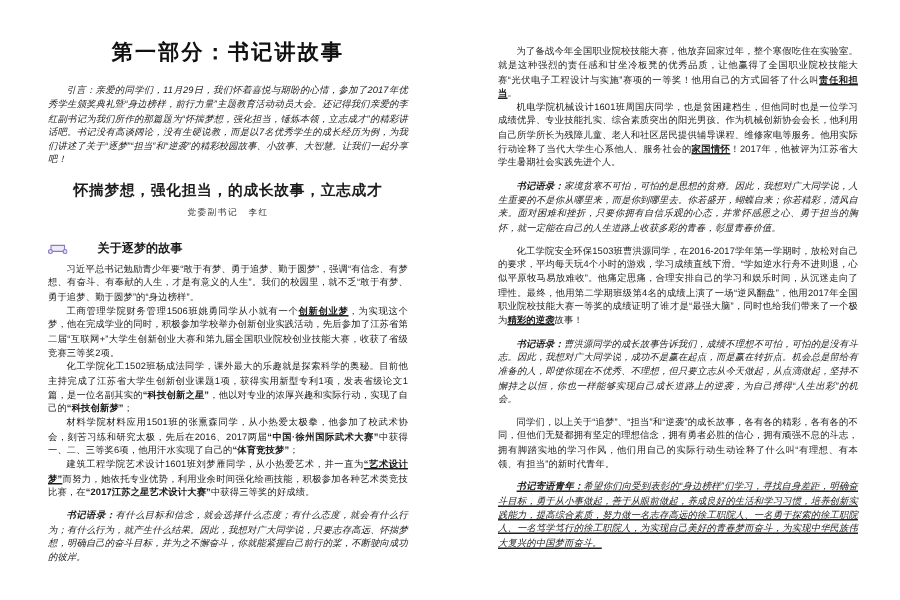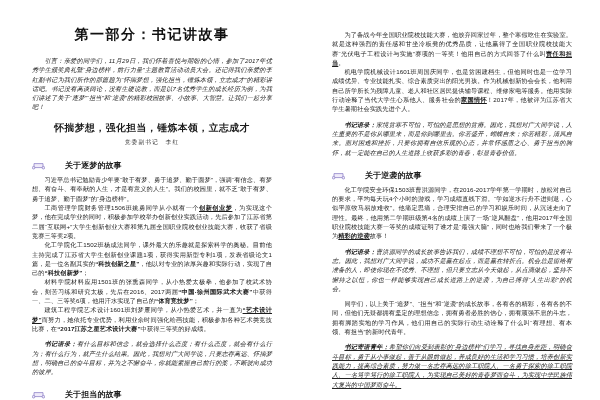--- a/index.html
+++ b/index.html
@@ -45,61 +45,41 @@
   .s-b{font-weight:bold;}
   .s-u{text-decoration:underline;text-underline-offset:1px;}
 </style>
 </head>
 <body>
 
 <div class="doc" id="doc">
     <div class="page page-2">
       <div class="blk title"><span>第一部分：书记讲故事</span></div>
       <div class="blk intro"><span>引言：亲爱的同学们，11月29日，我们怀着喜悦与期盼的心情，参加了2017年优秀学生颁奖典礼暨“身边榜样，前行力量”主题教育活动动员大会。还记得我们亲爱的李红副书记为我们所作的那篇题为“怀揣梦想，强化担当，锤炼本领，立志成才”的精彩讲话吧。书记没有高谈阔论，没有生硬说教，而是以7名优秀学生的成长经历为例，为我们讲述了关于“逐梦”“担当”和“逆袭”的精彩校园故事、小故事、大智慧。让我们一起分享吧！</span></div>
-      <div class="blk headline"><span>怀揣梦想，强化担当，锤炼本领，立志成才</span></div>
+      <div class="blk headline"><span>怀揣梦想，强化担当，的成长故事，立志成才</span></div>
       <div class="blk byline"><span>党委副书记　李红</span></div>
       <div class="blk heading">
         <span class="scroll-icon">
           <svg viewBox="0 0 26 14" width="13" height="8" aria-hidden="true">
             <path d="M4 2.2 h18 v8 h-18 z" fill="#efeaf9" stroke="#8a7cc4" stroke-width="1.5"></path>
             <circle cx="3.2" cy="10.4" r="2.6" fill="#efeaf9" stroke="#8a7cc4" stroke-width="1.5"></circle>
             <circle cx="22.8" cy="10.4" r="2.6" fill="#efeaf9" stroke="#8a7cc4" stroke-width="1.5"></circle>
           </svg>
         </span>
         <span>关于逐梦的故事</span>
       </div>
       <div class="blk para"><span>习近平总书记勉励青少年要“敢于有梦、勇于追梦、勤于圆梦”，强调“有信念、有梦想、有奋斗、有奉献的人生，才是有意义的人生”。我们的校园里，就不乏“敢于有梦、勇于追梦、勤于圆梦”的“身边榜样”。</span></div>
       <div class="blk para"><span>工商管理学院财务管理1506班姚勇同学从小就有一个</span><span class="s-b s-u">创新创业梦</span><span>，为实现这个梦，他在完成学业的同时，积极参加学校举办创新创业实践活动，先后参加了江苏省第二届“互联网+”大学生创新创业大赛和第九届全国职业院校创业技能大赛，收获了省级竞赛三等奖2项。</span></div>
       <div class="blk para"><span>化工学院化工1502班杨成法同学，课外最大的乐趣就是探索科学的奥秘。目前他主持完成了江苏省大学生创新创业课题1项，获得实用新型专利1项，发表省级论文1篇，是一位名副其实的</span><span class="s-b">“科技创新之星”</span><span>，他以对专业的浓厚兴趣和实际行动，实现了自己的</span><span class="s-b">“科技创新梦”</span><span>；</span></div>
       <div class="blk para"><span>材料学院材料应用1501班的张熏森同学，从小热爱太极拳，他参加了校武术协会，刻苦习练和研究太极，先后在2016、2017两届</span><span class="s-b">“中国·徐州国际武术大赛”</span><span>中获得一、二、三等奖6项，他用汗水实现了自己的</span><span class="s-b">“体育竞技梦”</span><span>；</span></div>
       <div class="blk para"><span>建筑工程学院艺术设计1601班刘梦雁同学，从小热爱艺术，并一直为</span><span class="s-b s-u">“艺术设计梦”</span><span>而努力，她依托专业优势，利用业余时间强化绘画技能，积极参加各种艺术类竞技比赛，在</span><span class="s-b">“2017江苏之星艺术设计大赛”</span><span>中获得三等奖的好成绩。</span></div>
       <div class="blk quote"><span class="s-b">书记语录：</span><span>有什么目标和信念，就会选择什么态度；有什么态度，就会有什么行为；有什么行为，就产生什么结果。因此，我想对广大同学说，只要志存高远、怀揣梦想，明确自己的奋斗目标，并为之不懈奋斗，你就能紧握自己前行的桨，不断驶向成功的彼岸。</span></div>
-      <div class="blk heading">
-        <span class="scroll-icon">
-          <svg viewBox="0 0 26 14" width="13" height="8" aria-hidden="true">
-            <path d="M4 2.2 h18 v8 h-18 z" fill="#efeaf9" stroke="#8a7cc4" stroke-width="1.5"></path>
-            <circle cx="3.2" cy="10.4" r="2.6" fill="#efeaf9" stroke="#8a7cc4" stroke-width="1.5"></circle>
-            <circle cx="22.8" cy="10.4" r="2.6" fill="#efeaf9" stroke="#8a7cc4" stroke-width="1.5"></circle>
-          </svg>
-        </span>
-        <span>关于担当的故事</span>
-      </div>
     </div>
     <div class="page page-3">
       <div class="blk para"><span>为了备战今年全国职业院校技能大赛，他放弃回家过年，整个寒假吃住在实验室。就是这种强烈的责任感和甘坐冷板凳的优秀品质，让他赢得了全国职业院校技能大赛“光伏电子工程设计与实施”赛项的一等奖！他用自己的方式回答了什么叫</span><span class="s-b s-u">责任和担当</span><span>。</span></div>
       <div class="blk para"><span>机电学院机械设计1601班周国庆同学，也是贫困建档生，但他同时也是一位学习成绩优异、专业技能扎实、综合素质突出的阳光男孩。作为机械创新协会会长，他利用自己所学所长为残障儿童、老人和社区居民提供辅导课程、维修家电等服务。他用实际行动诠释了当代大学生心系他人、服务社会的</span><span class="s-b s-u">家国情怀</span><span>！2017年，他被评为江苏省大学生暑期社会实践先进个人。</span></div>
       <div class="blk quote"><span class="s-b">书记语录：</span><span>家境贫寒不可怕，可怕的是思想的贫瘠。因此，我想对广大同学说，人生重要的不是你从哪里来，而是你到哪里去。你若盛开，蝴蝶自来；你若精彩，清风自来。面对困难和挫折，只要你拥有自信乐观的心态，并常怀感恩之心、勇于担当的胸怀，就一定能在自己的人生道路上收获多彩的青春，彰显青春价值。</span></div>
-      <div class="blk heading">
-        <span class="scroll-icon">
-          <svg viewBox="0 0 26 14" width="13" height="8" aria-hidden="true">
-            <path d="M4 2.2 h18 v8 h-18 z" fill="#efeaf9" stroke="#8a7cc4" stroke-width="1.5"></path>
-            <circle cx="3.2" cy="10.4" r="2.6" fill="#efeaf9" stroke="#8a7cc4" stroke-width="1.5"></circle>
-            <circle cx="22.8" cy="10.4" r="2.6" fill="#efeaf9" stroke="#8a7cc4" stroke-width="1.5"></circle>
-          </svg>
-        </span>
-        <span>关于逆袭的故事</span>
-      </div>
       <div class="blk para"><span>化工学院安全环保1503班曹洪源同学，在2016-2017学年第一学期时，放松对自己的要求，平均每天玩4个小时的游戏，学习成绩直线下滑。“学如逆水行舟不进则退，心似平原牧马易放难收”。他痛定思痛，合理安排自己的学习和娱乐时间，从沉迷走向了理性。最终，他用第二学期班级第4名的成绩上演了一场“逆风翻盘”，他用2017年全国职业院校技能大赛一等奖的成绩证明了谁才是“最强大脑”，同时也给我们带来了一个极为</span><span class="s-b s-u">精彩的逆袭</span><span>故事！</span></div>
       <div class="blk quote"><span class="s-b">书记语录：</span><span>曹洪源同学的成长故事告诉我们，成绩不理想不可怕，可怕的是没有斗志。因此，我想对广大同学说，成功不是赢在起点，而是赢在转折点。机会总是留给有准备的人，即使你现在不优秀、不理想，但只要立志从今天做起，从点滴做起，坚持不懈持之以恒，你也一样能够实现自己成长道路上的逆袭，为自己搏得“人生出彩”的机会。</span></div>
       <div class="blk para"><span>同学们，以上关于“追梦”、“担当”和“逆袭”的成长故事，各有各的精彩，各有各的不同，但他们无疑都拥有坚定的理想信念，拥有勇者必胜的信心，拥有顽强不息的斗志，拥有脚踏实地的学习作风，他们用自己的实际行动生动诠释了什么叫“有理想、有本领、有担当”的新时代青年。</span></div>
       <div class="blk quote"><span class="s-b s-u">书记寄语青年：</span><span class="s-u">希望你们向受到表彰的“身边榜样”们学习，寻找自身差距，明确奋斗目标，勇于从小事做起，善于从眼前做起，养成良好的生活和学习习惯，培养创新实践能力，提高综合素质，努力做一名志存高远的徐工职院人、一名勇于探索的徐工职院人、一名笃学笃行的徐工职院人，为实现自己美好的青春梦而奋斗，为实现中华民族伟大复兴的中国梦而奋斗。</span></div>
     </div>
   </div>
 
 </body></html>

